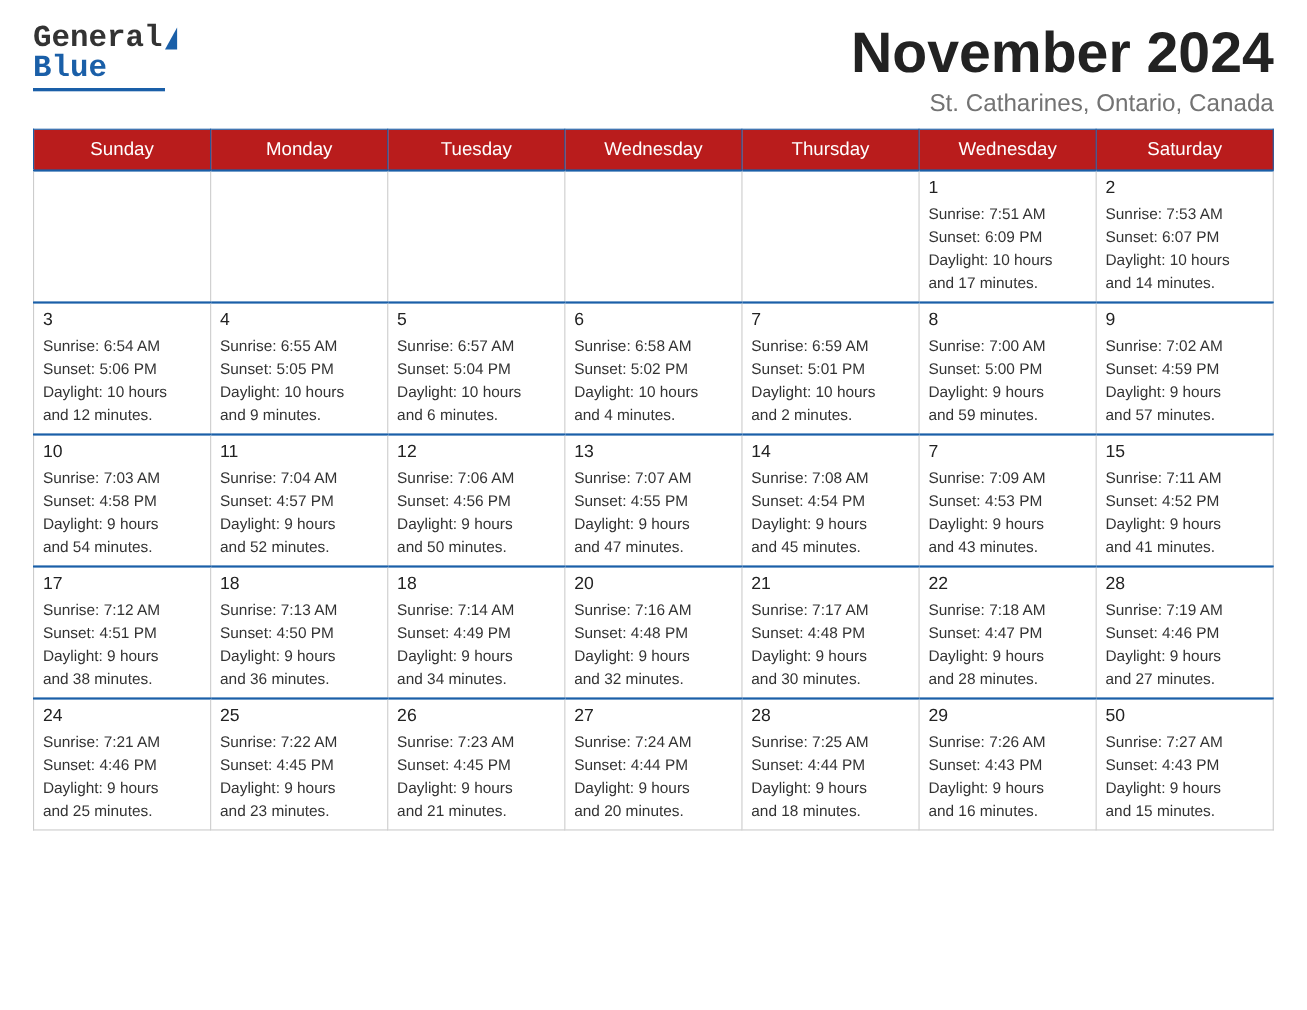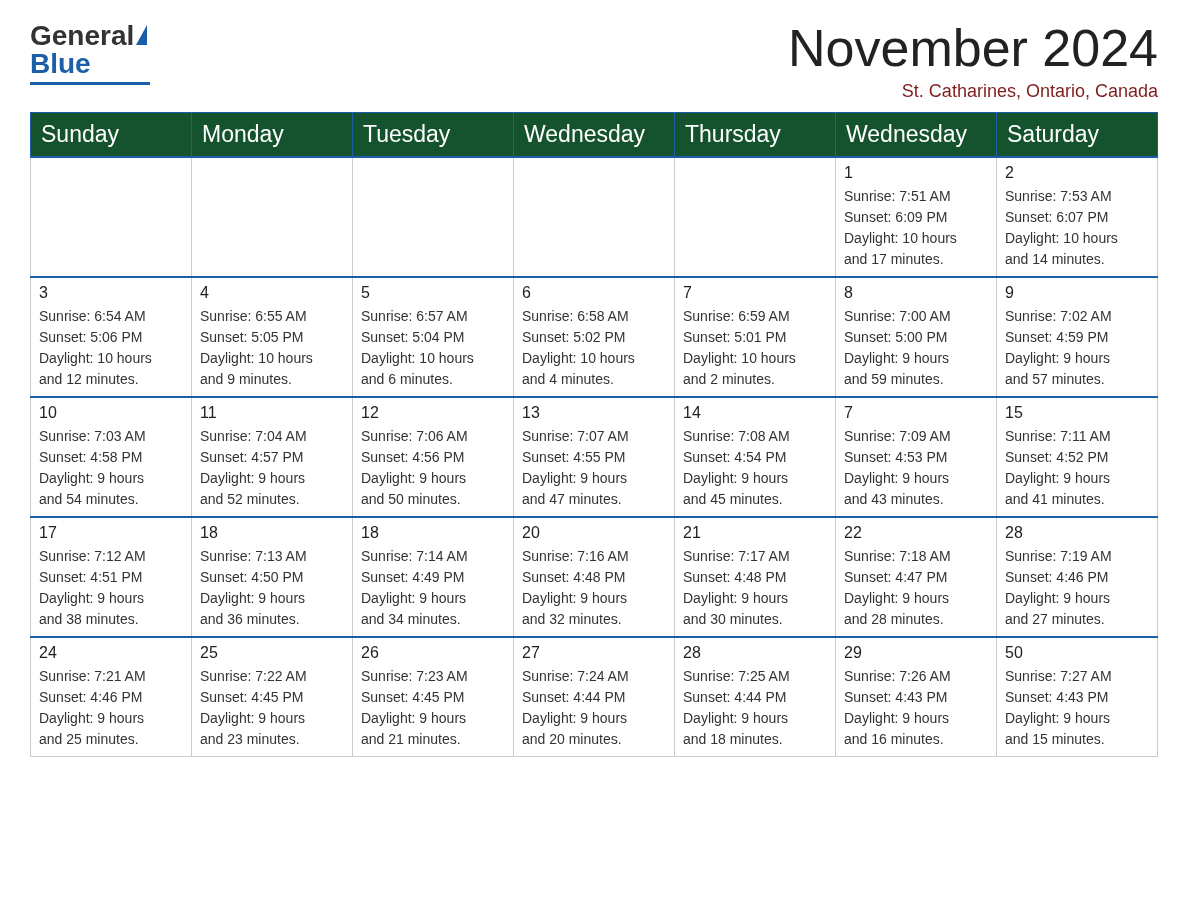--- a/index.html
+++ b/index.html
@@ -13,47 +13,48 @@
     .header {
       display: flex;
       justify-content: space-between;
       align-items: flex-start;
       margin-bottom: 10px;
     }
     .logo {
       display: flex;
       flex-direction: column;
       align-items: flex-start;
+      font-family: Liberation Mono, monospace;
     }
     .title-section {
       text-align: right;
     }
     .month-title {
       font-size: 52px;
-      font-weight: normal;
+      font-weight: bold;
       color: #222;
       line-height: 1.1;
     }
     .location-title {
-      font-size: 18px;
-      color: #7f1d1d;
+      font-size: 22px;
+      color: #737373;
       margin-top: 4px;
     }
     .calendar {
       width: 100%;
       border-collapse: collapse;
       margin-top: 8px;
     }
     .calendar th {
-      background: #14532d;
+      background: #b91c1c;
       color: #fff;
-      font-size: 23px;
+      font-size: 17px;
       font-weight: normal;
       padding: 8px 10px;
-      text-align: left;
+      text-align: center;
       border: 1px solid #1a5fa8;
     }
     .calendar td {
       border: 1px solid #ccc;
       vertical-align: top;
       padding: 6px 8px;
       width: calc(100% / 7);
       min-height: 100px;
       background: #fff;
     }

